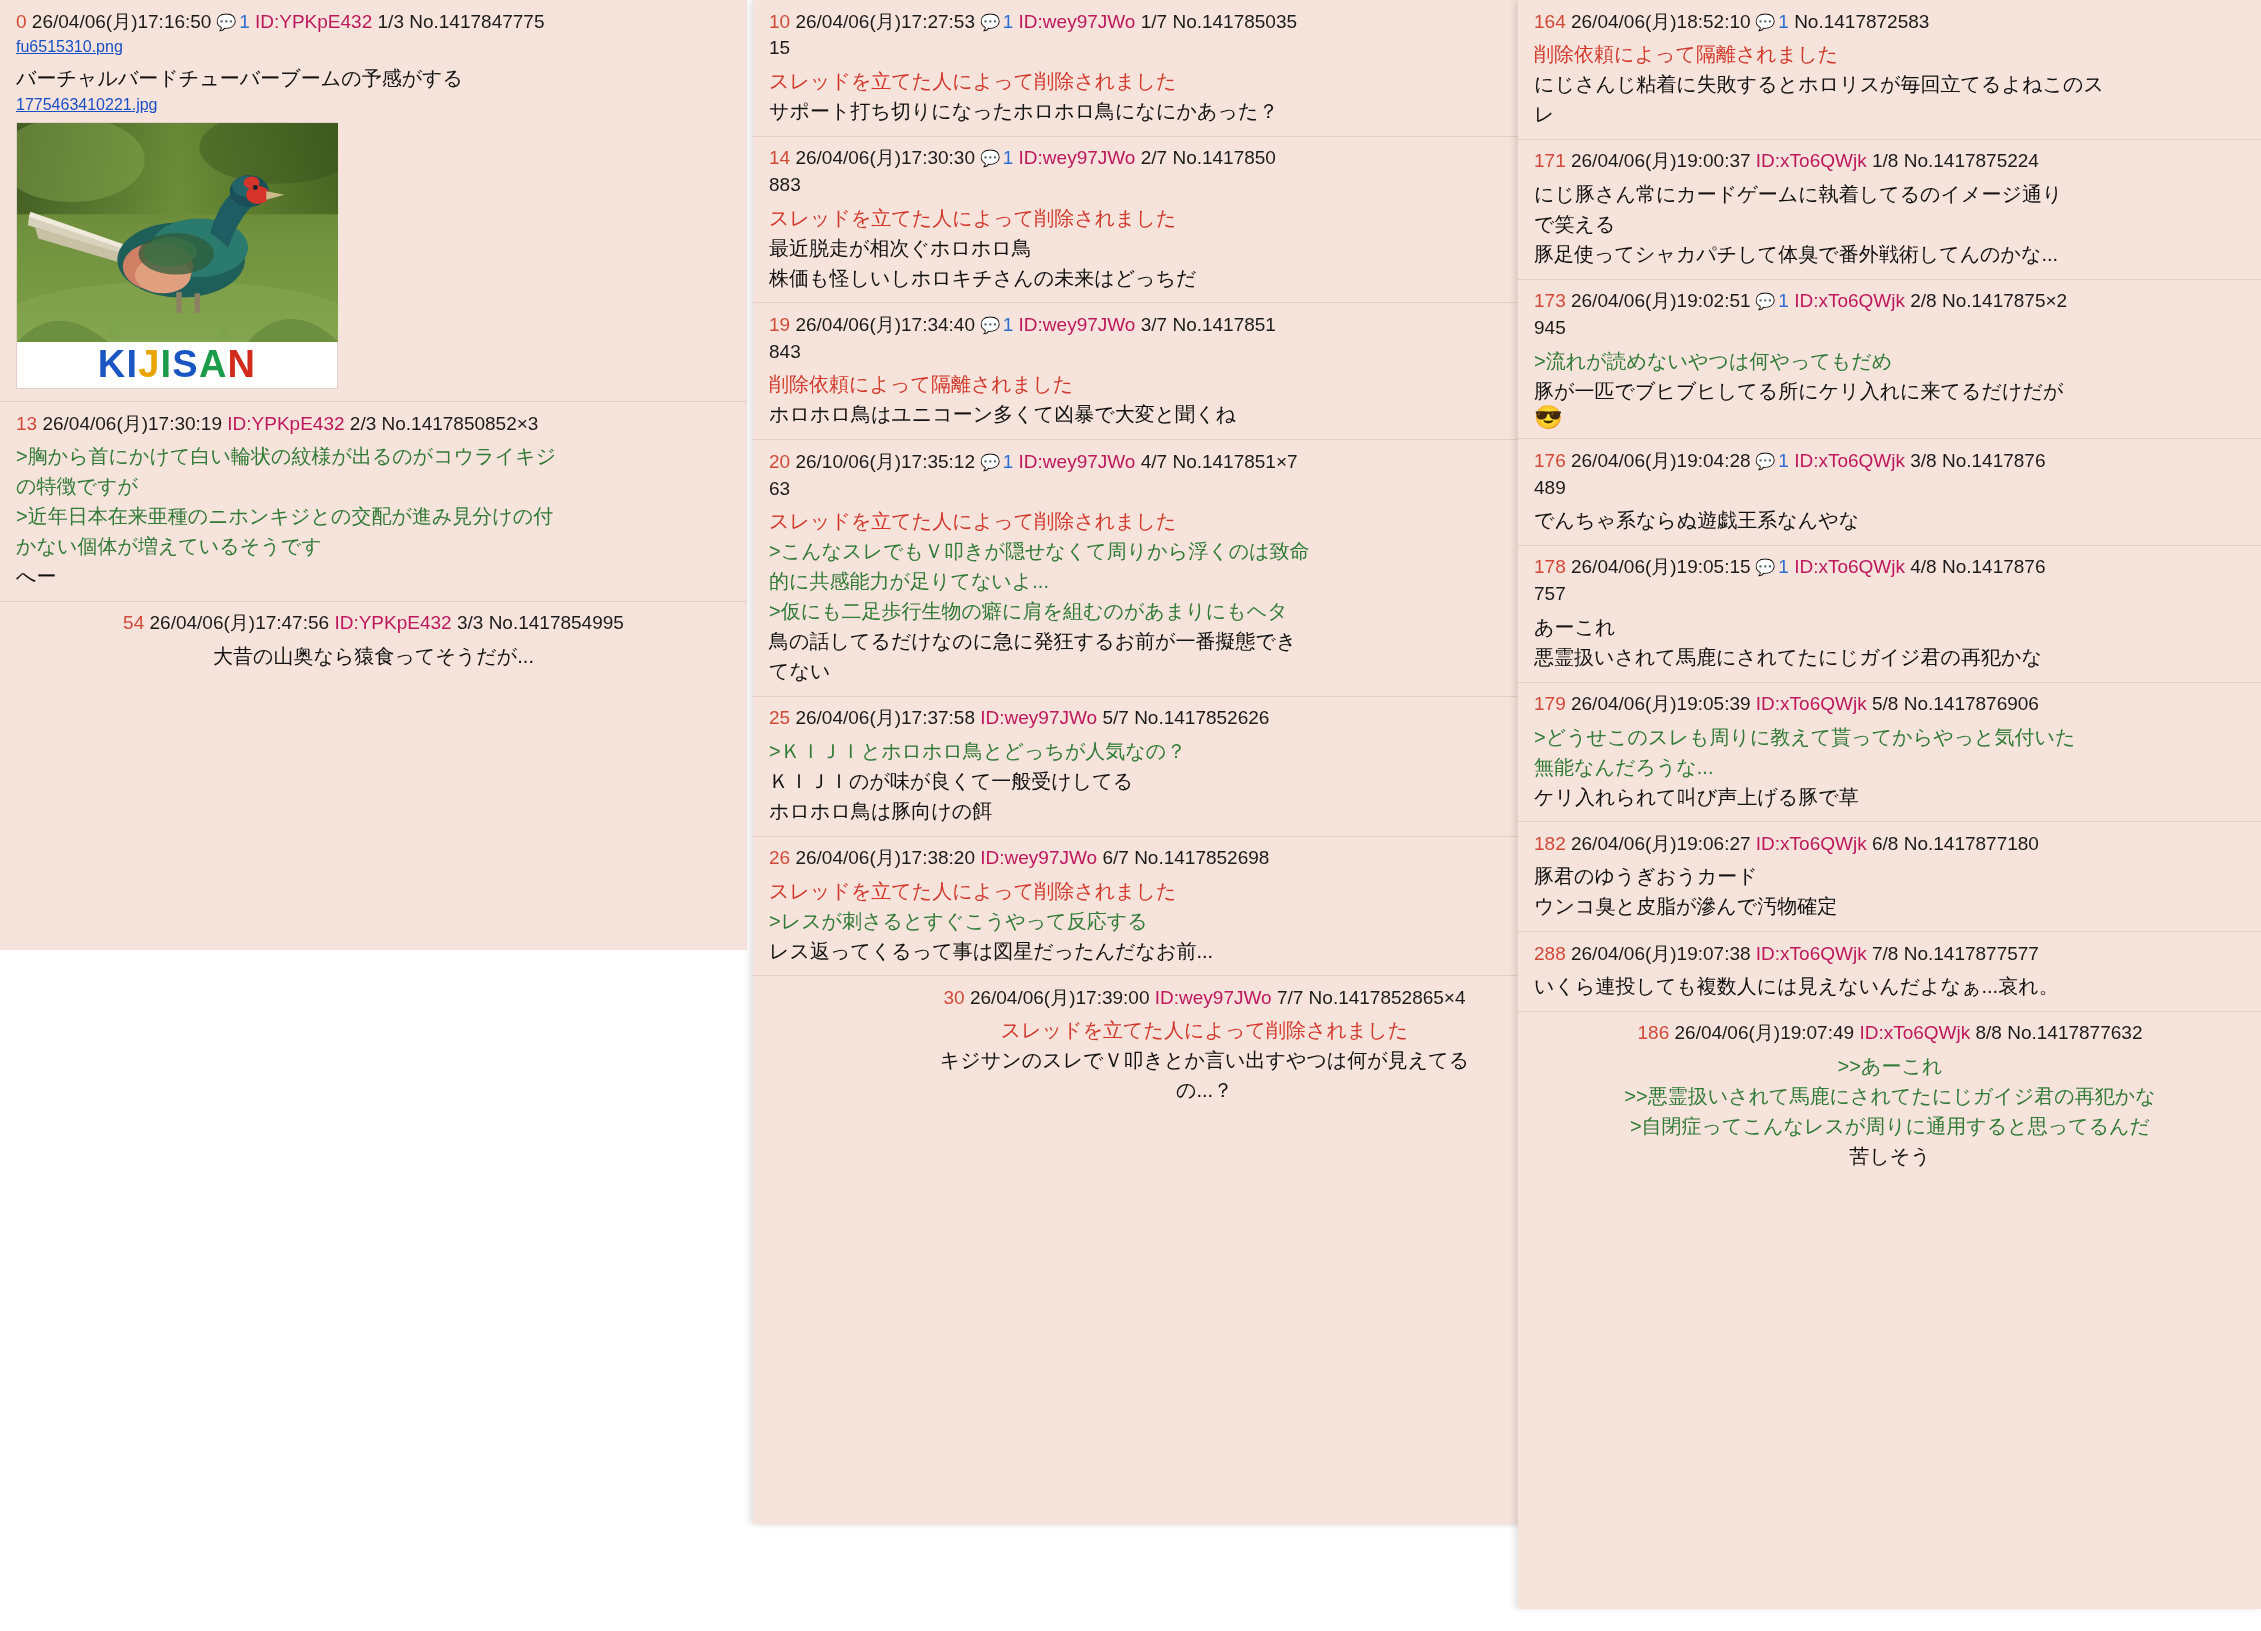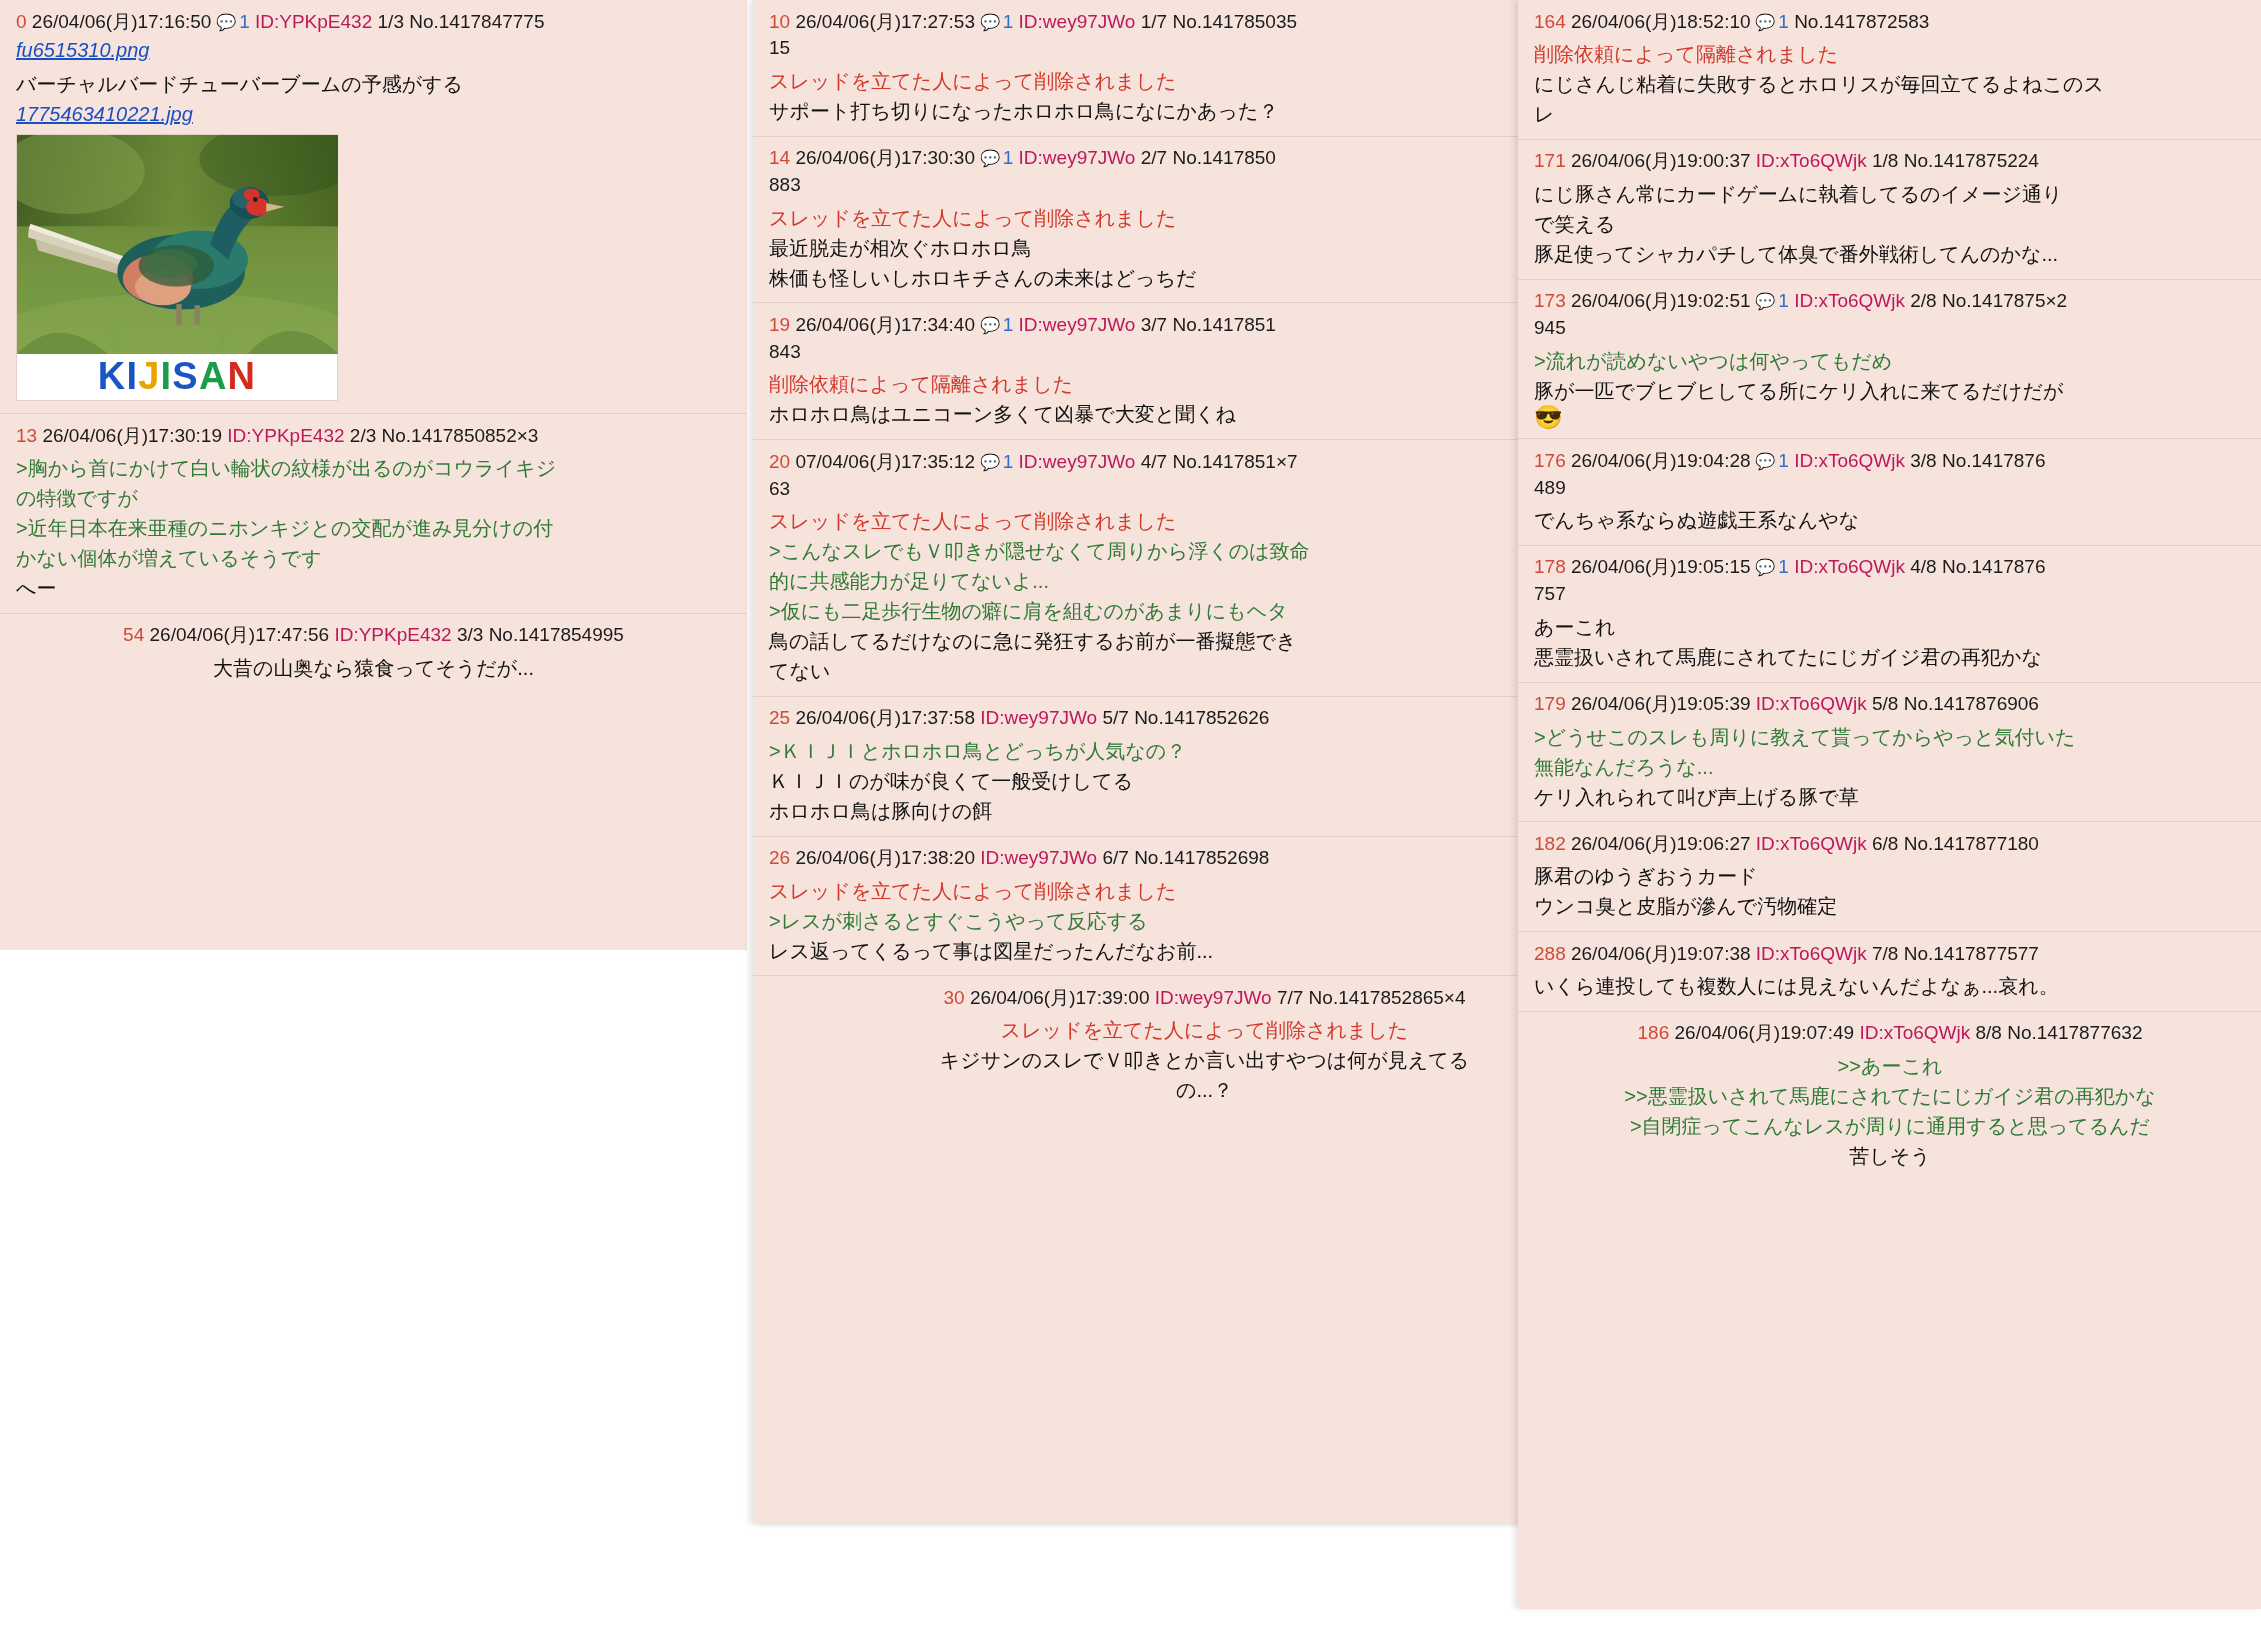--- a/index.html
+++ b/index.html
@@ -87,23 +87,22 @@
     margin-top: 3.6px;
     word-break: break-word;
   }
   .line { display: block; }
   .red { color: #d2382a; }
   .green { color: #2f7a35; }
   .link {
     color: #1a4fc4;
     text-decoration: underline;
     display: block;
-    font-size: 20px;
+    font-size: 16px;
     line-height: 1.5;
-    font-style: italic;
   }
   .thumbwrap {
     margin: 4.9px 0 2.4px 0;
     width: 322px;
     background: #ffffff;
     border: 0.6px solid #e2d0c8;
     box-sizing: border-box;
   }
   .thumb {
     width: 321px;
@@ -235,21 +234,21 @@
       </div>
     </div>
     <div class="post">
       <div class="hdr"><span class="num">19</span> <span class="date">26/04/06(月)17:34:40</span><span class="replyicon">💬</span><span class="replycount">1</span> <span class="uid">ID:wey97JWo</span> <span class="idx">3/7</span> <span class="resno">No.1417851</span><br><span class="resno">843</span></div>
       <div class="body">
         <span class="line red">削除依頼によって隔離されました</span>
         <span class="line">ホロホロ鳥はユニコーン多くて凶暴で大変と聞くね</span>
       </div>
     </div>
     <div class="post">
-      <div class="hdr"><span class="num">20</span> <span class="date">07/04/06(月)17:35:12</span><span class="replyicon">💬</span><span class="replycount">1</span> <span class="uid">ID:wey97JWo</span> <span class="idx">4/7</span> <span class="resno">No.1417851</span><span class="resno">×7</span><br><span class="resno">63</span></div>
+      <div class="hdr"><span class="num">20</span> <span class="date">26/10/06(月)17:35:12</span><span class="replyicon">💬</span><span class="replycount">1</span> <span class="uid">ID:wey97JWo</span> <span class="idx">4/7</span> <span class="resno">No.1417851</span><span class="resno">×7</span><br><span class="resno">63</span></div>
       <div class="body">
         <span class="line red">スレッドを立てた人によって削除されました</span>
         <span class="line green">&gt;こんなスレでもＶ叩きが隠せなくて周りから浮くのは致命</span>
         <span class="line green">的に共感能力が足りてないよ...</span>
         <span class="line green">&gt;仮にも二足歩行生物の癖に肩を組むのがあまりにもヘタ</span>
         <span class="line">鳥の話してるだけなのに急に発狂するお前が一番擬態でき</span>
         <span class="line">てない</span>
       </div>
     </div>
     <div class="post">

